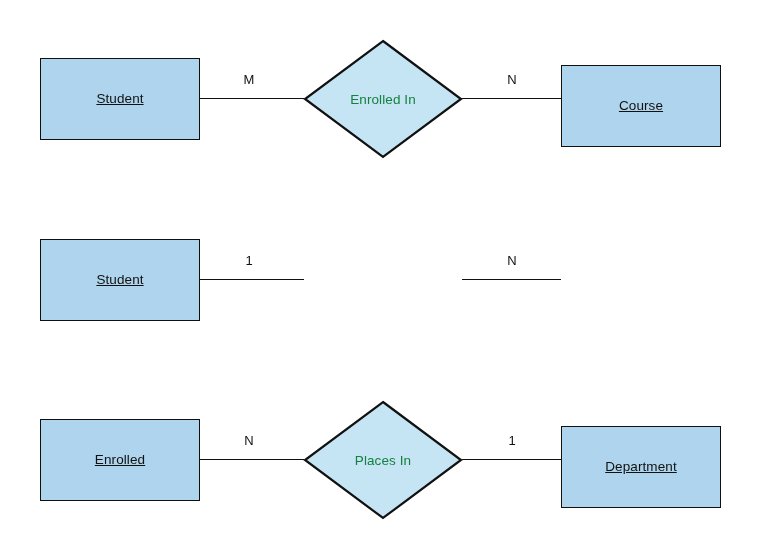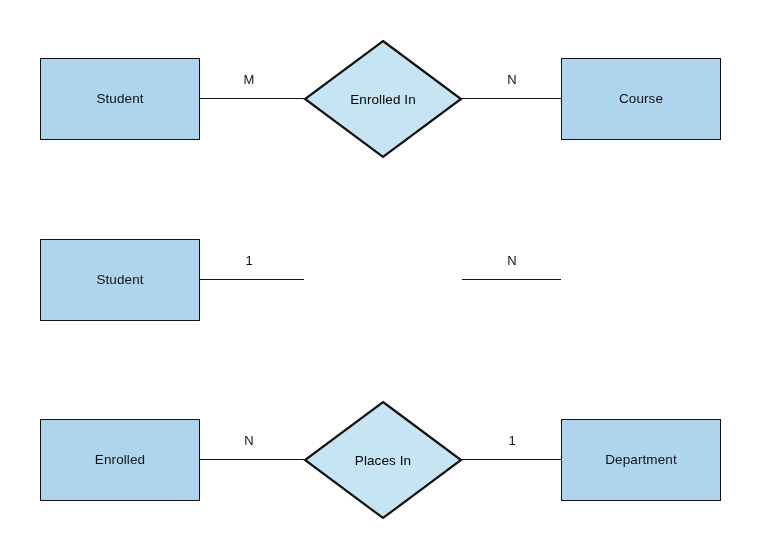--- a/index.html
+++ b/index.html
@@ -33,27 +33,28 @@
     width: 160px;
     height: 82px;
     box-sizing: border-box;
     background: #aed5ed;
     border: 1.6px solid #111111;
     display: flex;
     align-items: center;
     justify-content: center;
   }
   .entity.left  { left: 40px;  }
-  .entity.right { left: 561px; }
+  .entity.right { left: 561px; margin-top: 7px; }
   .entity-label {
     font-size: 13.5px;
     color: #111111;
     letter-spacing: 0.1px;
     text-align: center;
     line-height: 1.2;
+    text-decoration: underline;
   }
   
   .diamond-wrap {
     position: absolute;
     left: 303px;
     top: 0px;
     width: 160px;
     height: 120px;
   }
   .diamond-shape {
@@ -66,21 +67,21 @@
   .diamond-label {
     position: absolute;
     left: 0;
     top: 0;
     width: 160px;
     height: 120px;
     display: flex;
     align-items: center;
     justify-content: center;
     font-size: 13.5px;
-    color: #000000;
+    color: #15803d;
     letter-spacing: 0.1px;
     pointer-events: none;
   }
   
   .connector {
     position: absolute;
     top: 59px;
     height: 0;
     border-top: 1.5px solid #111111;
   }

